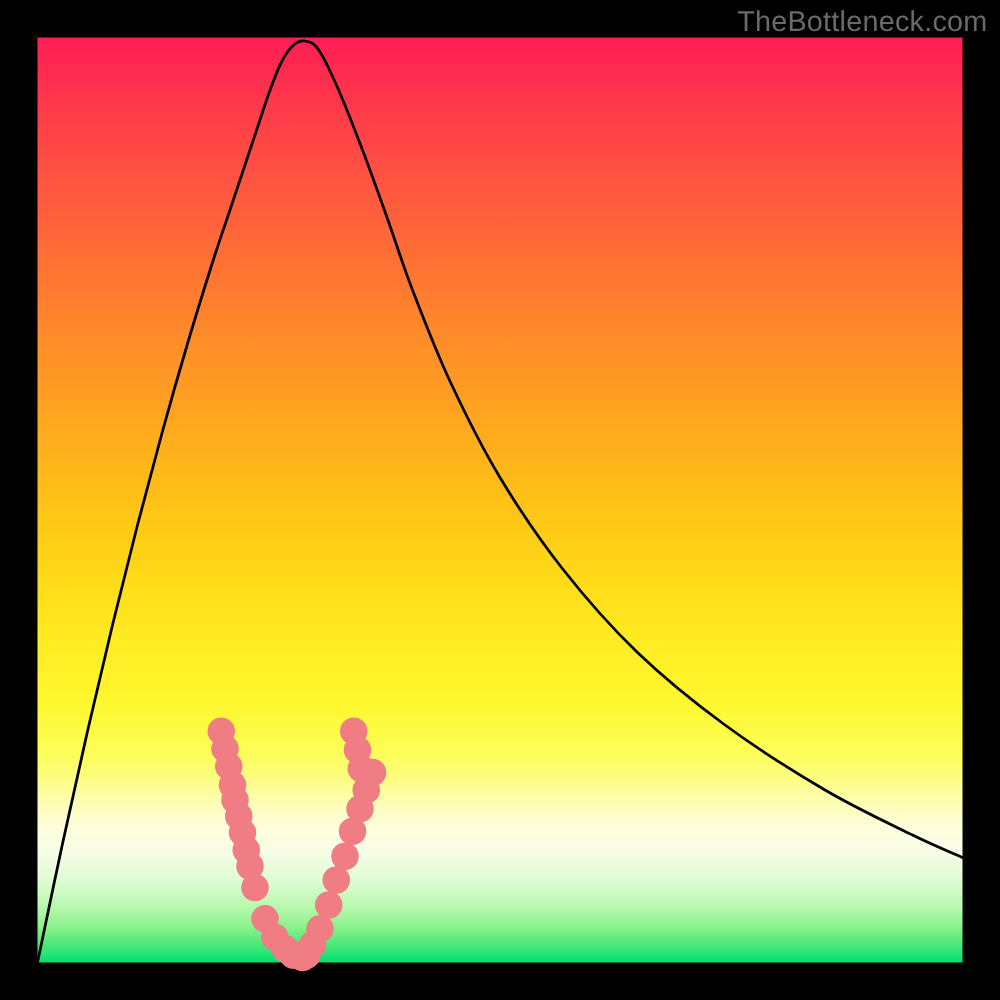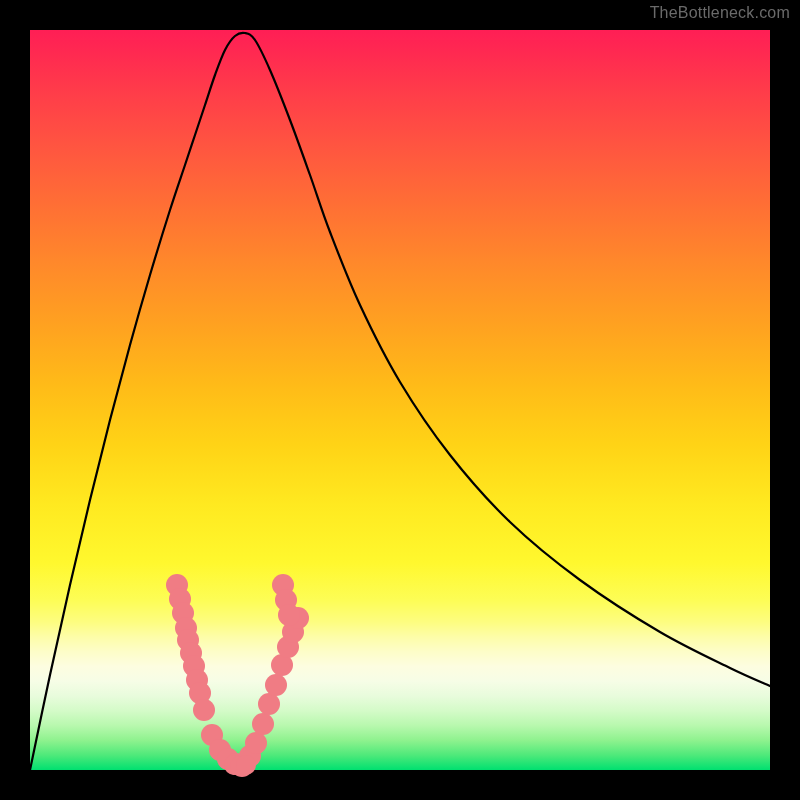--- a/index.html
+++ b/index.html
@@ -54,21 +54,21 @@
     top: 0;
     width: 740px;
     height: 740px;
     overflow: visible;
   }
   .watermark {
     position: absolute;
     top: 4px;
     right: 10px;
     color: #6a6a6a;
-    font-size: 16px;
+    font-size: 23px;
     font-weight: 500;
     letter-spacing: 0.2px;
     user-select: none;
   }
 </style>
 </head>
 <body>
 
 <div class="frame">
 

